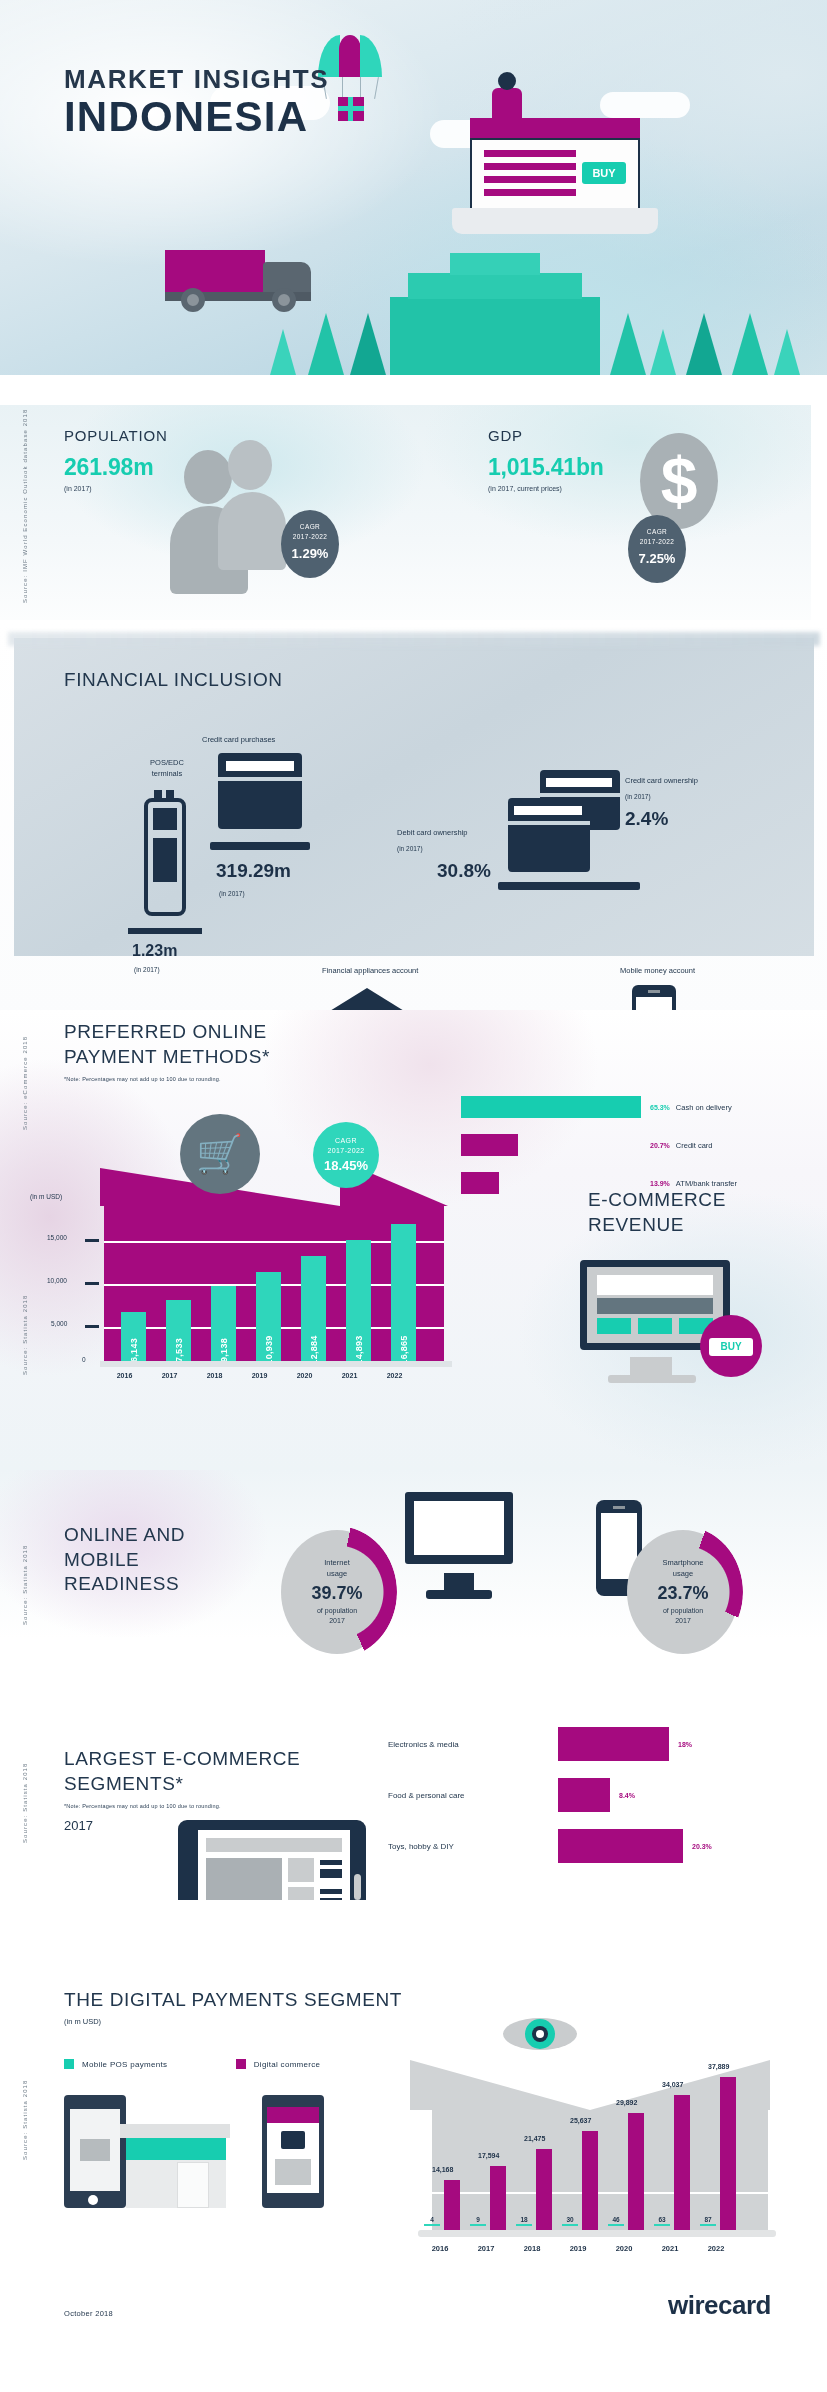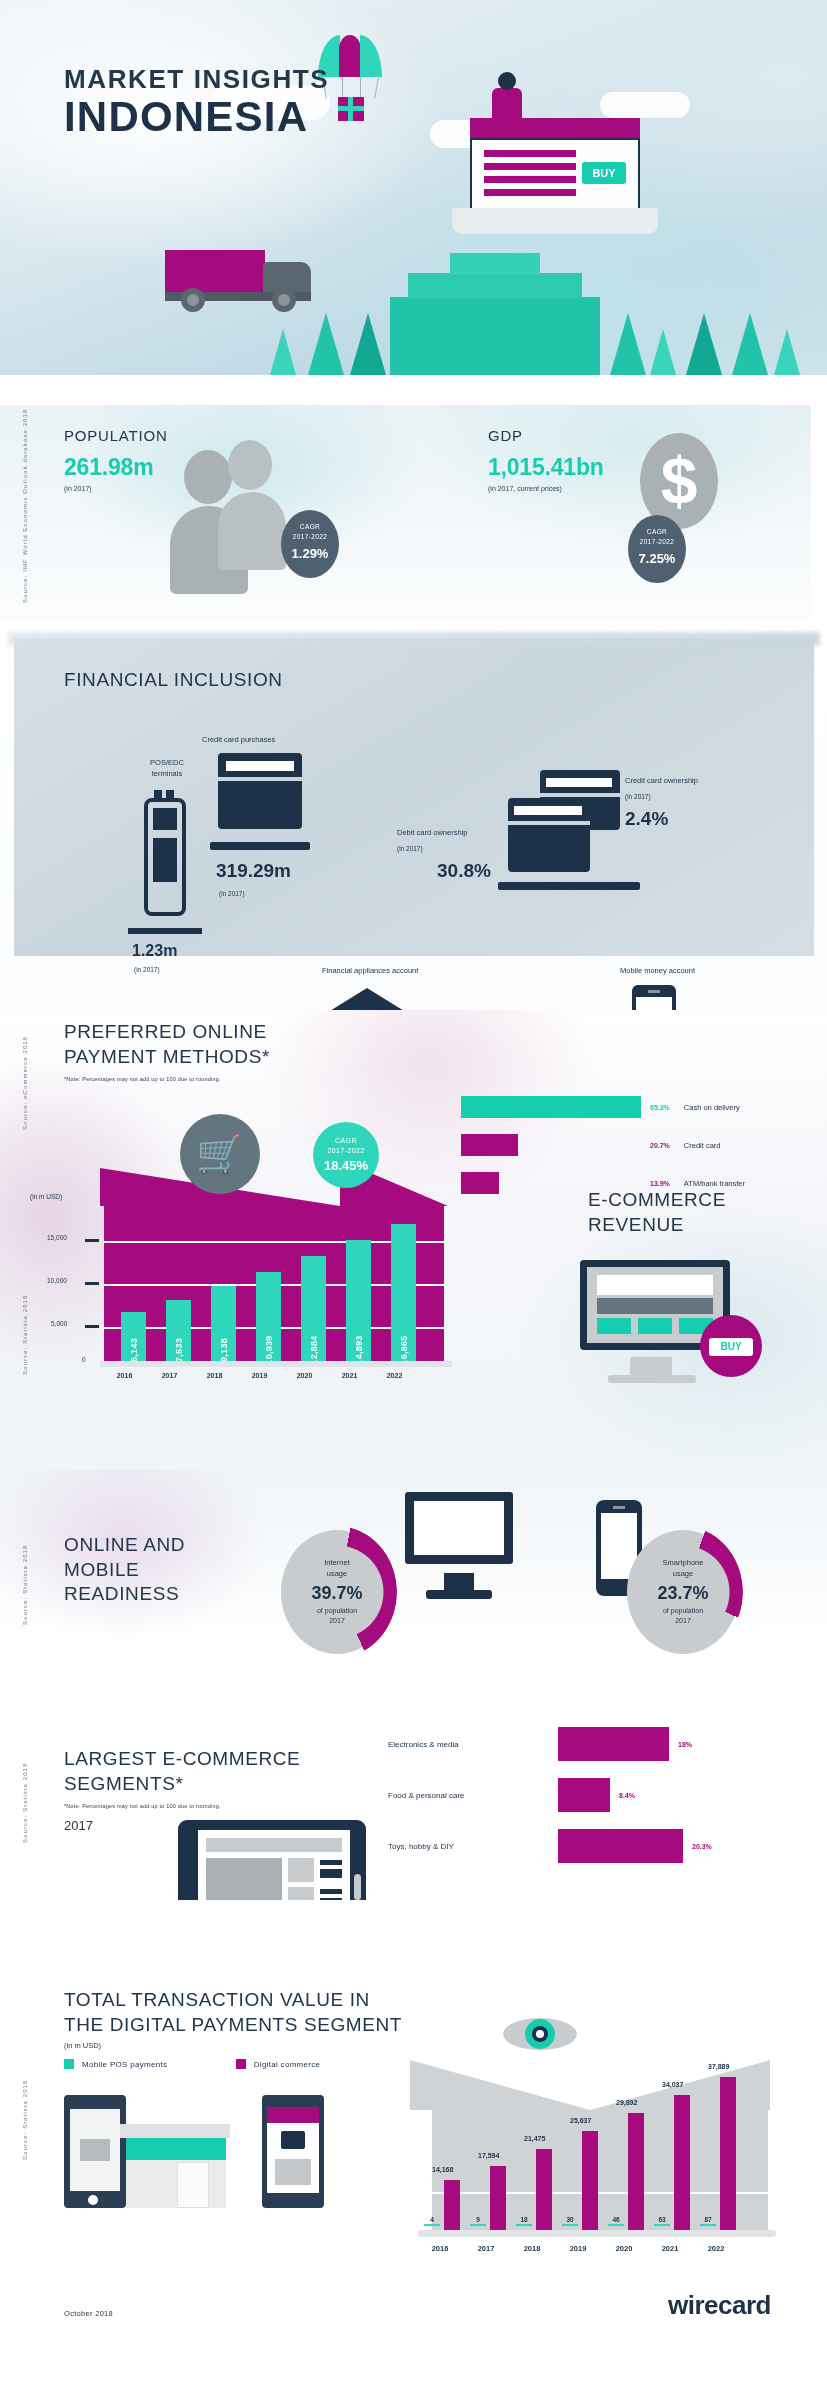--- a/index.html
+++ b/index.html
@@ -113,21 +113,21 @@
     position: absolute; left: 0; top: 1010px; width: 827px; height: 460px;
     background:
       radial-gradient(ellipse 200px 220px at 6% 45%, #e6d4e4 0%, rgba(230,212,228,0) 72%),
       radial-gradient(ellipse 240px 200px at 52% 12%, #f0e2ec 0%, rgba(240,226,236,0) 70%),
       radial-gradient(ellipse 300px 200px at 88% 70%, #dceaf0 0%, rgba(220,234,240,0) 70%),
       linear-gradient(180deg,#ffffff 0%,#f7f6fa 35%,#eef4f7 100%);
   }
   .pm-row { display: flex; align-items: center; margin-bottom: 16px; }
   .pm-bar { height: 22px; }
   .pm-pct { font-size: 7px; font-weight: bold; margin-left: 9px; }
-  .pm-name { font-size: 7.5px; color: #22374d; margin-left: 14px; }
+  .pm-name { font-size: 7.5px; color: #22374d; margin-left: 6px; }
   .roof { position: absolute; width: 0; height: 0; }
   .bc-axis { position: absolute; font-size: 6.5px; color: #22374d; }
   .bc-bar { position: absolute; bottom: 0; background: #2fd6bb; }
   .bc-bar span {
     position: absolute; left: 50%; bottom: 6px; transform: translateX(-50%) rotate(-90deg);
     transform-origin: center; color: #fff; font-size: 9px; font-weight: bold;
     white-space: nowrap; letter-spacing: .3px;
   }
   .bc-year { position: absolute; font-size: 7px; font-weight: bold; color: #22374d; text-align: center; }
   .gridline { position: absolute; height: 1.5px; background: #fff; }
@@ -447,21 +447,21 @@
     <div style="position:absolute;left:608px;top:365px;width:88px;height:8px;background:#c9ccce;border-radius:3px;"></div>
 
     <div style="position:absolute;left:700px;top:305px;width:62px;height:62px;border-radius:50%;background:#a50a7f;text-align:center;">
       <div style="position:absolute;left:9px;top:23px;width:44px;height:18px;background:#fff;border-radius:3px;color:#17cdb0;font-size:10px;font-weight:bold;line-height:18px;">BUY</div>
     </div>
   </div>
 
   <div class="band-read">
     <div class="vsrc" style="left:22px;top:45px;height:110px;">Source: Statista 2018</div>
 
-    <div style="position:absolute;left:64px;top:63px;">
+    <div style="position:absolute;left:64px;top:53px;">
       <div class="sect-title">ONLINE AND</div>
       <div class="sect-title">MOBILE</div>
       <div class="sect-title">READINESS</div>
     </div>
 
     <div style="position:absolute;left:405px;top:22px;width:108px;height:72px;background:#fff;border:9px solid #1d3148;border-radius:3px;"></div>
     <div style="position:absolute;left:444px;top:103px;width:30px;height:20px;background:#1d3148;"></div>
     <div style="position:absolute;left:426px;top:120px;width:66px;height:9px;background:#1d3148;border-radius:3px;"></div>
 
     <div class="donut" style="left:281px;top:60px;">
@@ -542,21 +542,20 @@
         <div class="seg-bar" style="width:125px;"></div>
         <div class="seg-pct">20.3%</div>
       </div>
     </div>
   </div>
 
   <div class="band-dig">
     <div class="vsrc" style="left:22px;top:150px;height:110px;">Source: Statista 2018</div>
 
     <div style="position:absolute;left:64px;top:88px;">
-      <div class="sect-title">TOTAL TRANSACTION VALUE IN</div>
       <div class="sect-title">THE DIGITAL PAYMENTS SEGMENT</div>
       <div style="font-size:7.5px;margin-top:4px;color:#22374d;">(in m USD)</div>
     </div>
 
     <div style="position:absolute;left:64px;top:155px;">
       <span class="lg-item">
         <span class="lg-sw" style="background:#17cdb0;"></span>
         <span>Mobile POS payments</span>
       </span>
       <span class="lg-item" style="margin-left:64px;">

